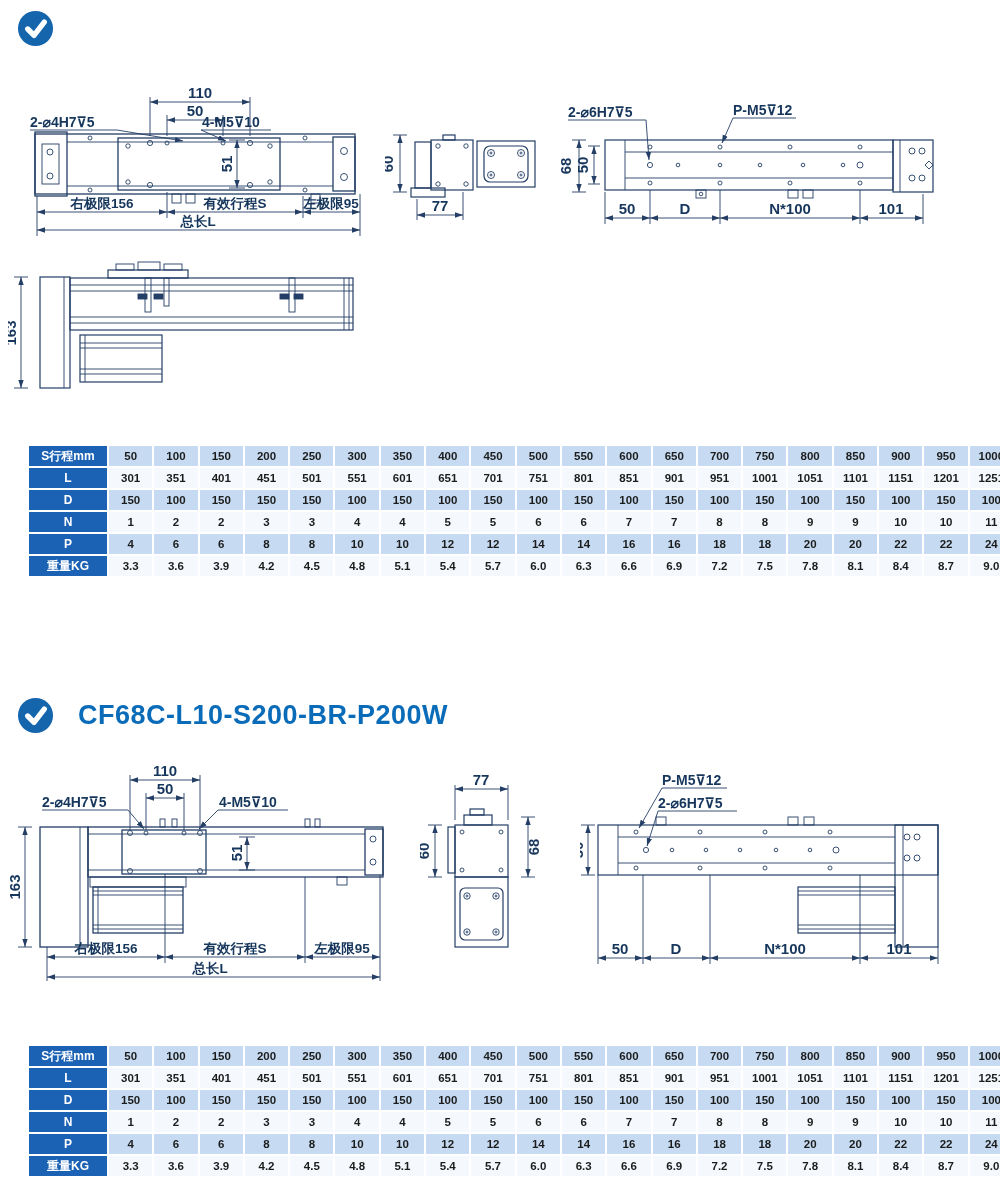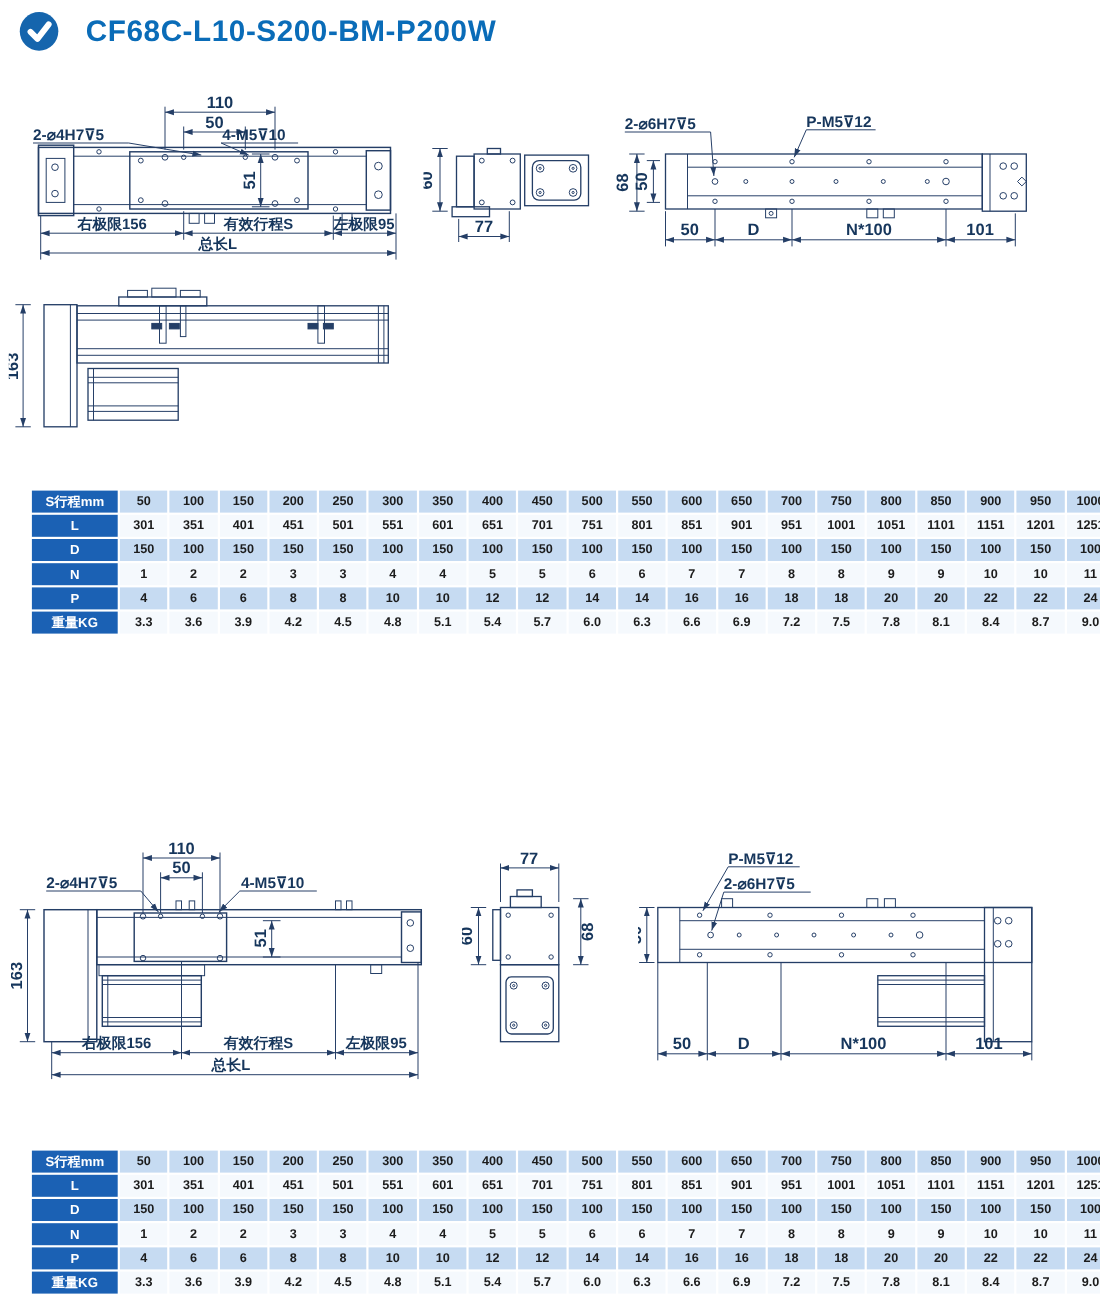--- a/index.html
+++ b/index.html
@@ -26,21 +26,20 @@
 </head>
 <body>
 
 <div class="page">
 
   <div class="section-header" style="left:17px;top:10px">
     <svg class="badge" viewBox="0 0 38 38">
       <circle cx="19" cy="19" r="18" fill="#1565ad"></circle>
       <path d="M11 19.5 L17.5 26 L28 12.5" stroke="#ffffff" stroke-width="5.5" fill="none" stroke-linecap="round" stroke-linejoin="round"></path>
     </svg>
-    <h1 class="title">CF68C-L10-S200-BM-P200W</h1>
   </div>
 
   <svg class="draw" style="left:15px;top:84px" width="365" height="162" viewBox="0 0 365 162">
     <defs>
         <marker id="mA" markerWidth="10" markerHeight="8" refX="9" refY="4" orient="auto-start-reverse">
           <path d="M0,1 L9,4 L0,7 z" fill="#243e66" stroke="none"></path>
         </marker>
       </defs>
     <g stroke="#243e66" fill="none" stroke-width="1.3">
       <rect x="20" y="50" width="320" height="60"></rect>
@@ -385,20 +384,27 @@
       <div class="td plain">6.9</div>
       <div class="td plain">7.2</div>
       <div class="td plain">7.5</div>
       <div class="td plain">7.8</div>
       <div class="td plain">8.1</div>
       <div class="td plain">8.4</div>
       <div class="td plain">8.7</div>
       <div class="td plain">9.0</div>
     </div>
 
+  <div class="section-header" style="left:17px;top:697px">
+    <svg class="badge" viewBox="0 0 38 38">
+      <circle cx="19" cy="19" r="18" fill="#1565ad"></circle>
+      <path d="M11 19.5 L17.5 26 L28 12.5" stroke="#ffffff" stroke-width="5.5" fill="none" stroke-linecap="round" stroke-linejoin="round"></path>
+    </svg>
+    <h1 class="title">CF68C-L10-S200-BR-P200W</h1>
+  </div>
 
   <svg class="draw" style="left:10px;top:765px" width="410" height="248" viewBox="0 0 410 248">
     <defs>
         <marker id="mE" markerWidth="10" markerHeight="8" refX="9" refY="4" orient="auto-start-reverse">
           <path d="M0,1 L9,4 L0,7 z" fill="#243e66" stroke="none"></path>
         </marker>
       </defs>
     <g stroke="#243e66" fill="none" stroke-width="1.3">
       <rect x="30" y="62" width="48" height="120"></rect>
       <rect x="78" y="62" width="295" height="50"></rect>

